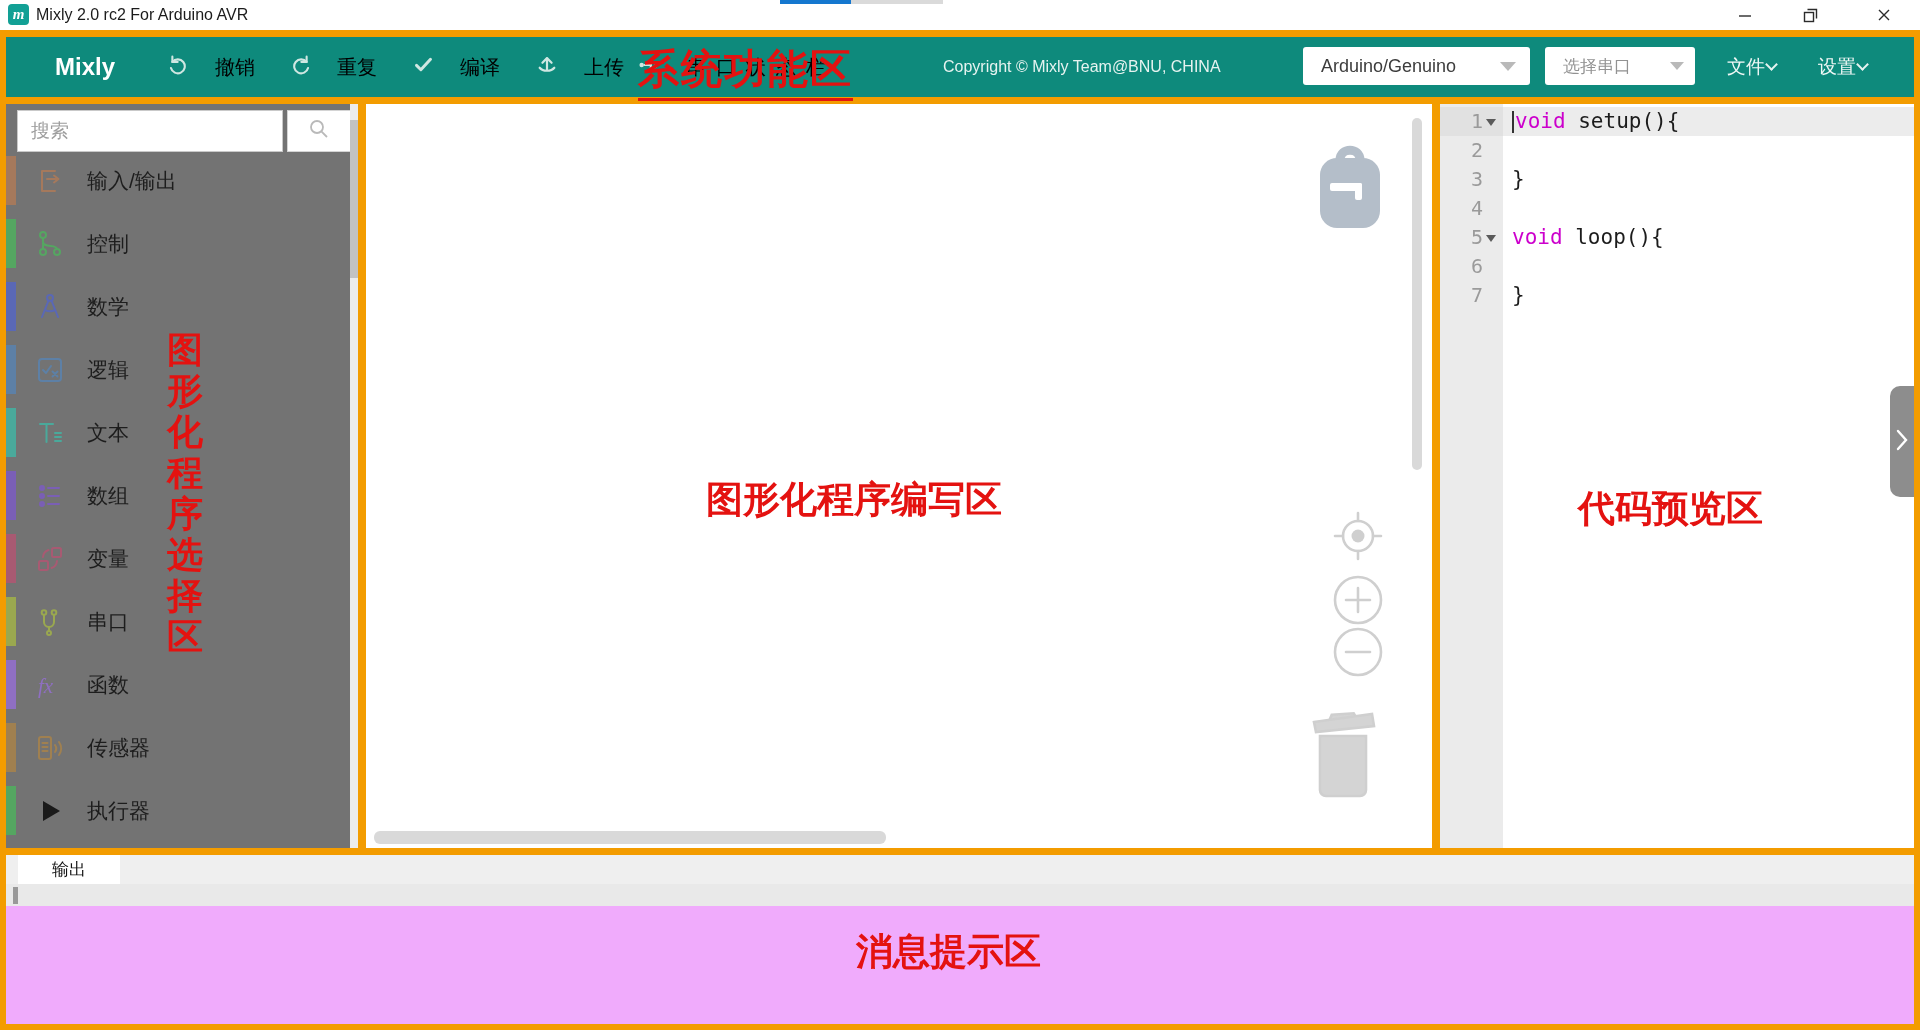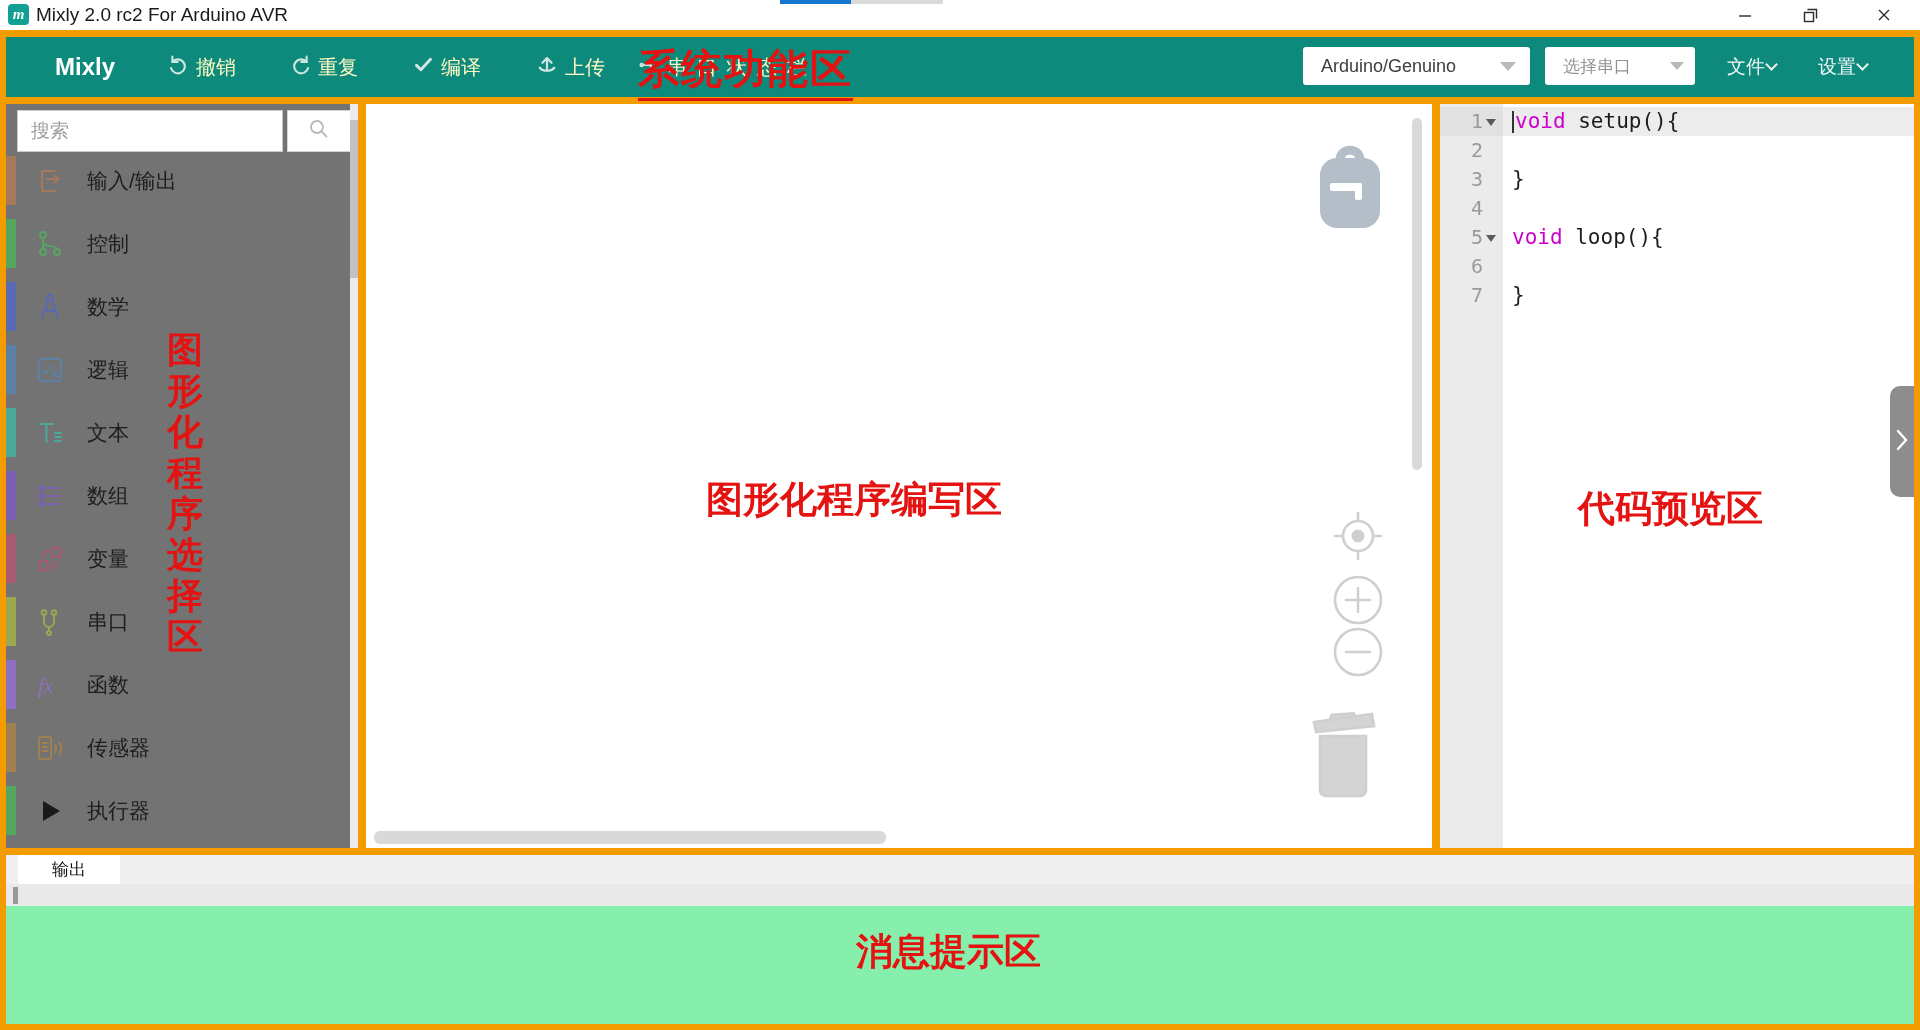--- a/index.html
+++ b/index.html
@@ -4,33 +4,33 @@
 <style>
 *{margin:0;padding:0;box-sizing:border-box}
 html,body{background:#777}
 .screen{position:relative;width:1920px;height:1030px;background:#fff;overflow:hidden;
   font-family:"Liberation Sans","DejaVu Sans",sans-serif}
 
 
 .titlebar{position:absolute;left:0;top:0;width:1920px;height:30px;background:#fff}
 .app-logo{position:absolute;left:8px;top:4px;width:21px;height:21px;border-radius:4px;
   background:#12a095;color:#fff;font:italic bold 15px/21px "Liberation Serif",serif;text-align:center}
-.app-title{position:absolute;left:36px;top:0;height:30px;line-height:30px;font-size:19px;color:#1b1b1b}
+.app-title{position:absolute;left:36px;top:0;height:30px;line-height:30px;font-size:16px;color:#1b1b1b}
 .strip-blue{position:absolute;left:780px;top:0;width:71px;height:4px;background:#1577cf}
 .strip-gray{position:absolute;left:851px;top:0;width:92px;height:4px;background:#dadada}
 .winbtn{position:absolute;top:2px;width:36px;height:26px;display:flex;align-items:center;justify-content:center}
 .winbtn svg{stroke:#2b2b2b;stroke-width:1.4;fill:none}
 
 
 .orange{position:absolute;background:#f39c00}
 
 
 .toolbar{position:absolute;left:6px;top:37px;width:1908px;height:60px;background:#0e8a7c;color:#e9f5f2}
 .brand{position:absolute;left:49px;top:0;height:60px;line-height:60px;font-size:24px;font-weight:bold;color:#fff}
-.tbtn{position:absolute;top:0;height:60px;display:flex;align-items:center;gap:7px;font-size:20px;color:#fef9c3;cursor:default}
+.tbtn{position:absolute;top:0;height:60px;display:flex;align-items:center;gap:26px;font-size:20px;color:#000000;cursor:default}
 .tbtn svg{stroke:#cfe7e2;fill:none;stroke-width:2.4;stroke-linecap:round;stroke-linejoin:round}
 .copyright{position:absolute;left:937px;top:0;height:60px;line-height:60px;font-size:16px;color:#e6f3f0}
 .select{position:absolute;top:10px;height:38px;background:#fff;border-radius:3px;display:flex;align-items:center}
 .select .val{padding-left:18px;font-size:18px;color:#3c3c3c}
 .select.gray .val{color:#929292;font-size:17px}
 .tri-down{width:0;height:0;border-left:8px solid transparent;border-right:8px solid transparent;border-top:9px solid #b9b9b9;margin-left:auto;margin-right:14px}
 .menu{position:absolute;top:0;height:60px;display:flex;align-items:center;gap:2px;font-size:19px;color:#f0f8f6}
 .chev{width:9px;height:9px;border-left:2px solid #e6f3f0;border-bottom:2px solid #e6f3f0;transform:rotate(-45deg);margin-top:-5px}
 
 
@@ -67,21 +67,21 @@
 .crow .ccode{flex:1;font:21px/29px "DejaVu Sans Mono",monospace;color:#1c1c1c;padding-left:9px;white-space:pre}
 .crow.active .gut{background:#e1e1e1}
 .crow.active .ccode{background:#ececec}
 .caret{display:inline-block;width:2px;height:22px;background:#333;vertical-align:middle;margin-right:1px}
 
 
 .handle{position:absolute;left:1890px;top:386px;width:24px;height:111px;background:#8d8d8d;
   border-radius:10px 0 0 10px;display:flex;align-items:center;justify-content:center}
 
 
-.bottom{position:absolute;left:6px;top:855px;width:1908px;height:169px;background:#86efac}
+.bottom{position:absolute;left:6px;top:855px;width:1908px;height:169px;background:#f0abfc}
 .tabbar{position:absolute;left:0;top:0;width:1908px;height:29px;background:#efefef}
 .tab{position:absolute;left:12px;top:0;width:102px;height:29px;background:#fff;
   font-size:17px;color:#111;text-align:center;line-height:29px}
 .constrip{position:absolute;left:0;top:29px;width:1908px;height:22px;background:#e9e9e9}
 .concaret{position:absolute;left:7px;top:32px;width:5px;height:17px;background:#999}
 
 
 .annot{position:absolute;color:#e41210;font-family:"Liberation Serif","DejaVu Serif",serif;font-weight:bold;z-index:50}
 .a-toolbar{left:638px;top:42px;font-size:41px;letter-spacing:2px;border-bottom:3px solid #e41210;padding-bottom:1px}
 .a-sidevert{left:162px;top:330px;width:46px;text-align:center;font-size:36px;line-height:41px}
@@ -159,20 +159,21 @@
     </div>
     <div class="tbtn" style="left:632px;letter-spacing:10px">
       <span><svg width="22" height="22" viewBox="0 0 24 24">
             <circle cx="4" cy="12" r="2.4" fill="#cfe7e2" stroke="none"></circle>
             <path d="M7 12 h7"></path>
             <path d="M14 8 v8 l5.5 -2.2 v-3.6 Z"></path>
           </svg></span>
       <span>串口状态栏</span>
     </div>
 
+    <div class="copyright">Copyright © Mixly Team@BNU, CHINA</div>
 
     <div class="select" style="left:1297px;width:227px">
       <span class="val">Arduino/Genuino</span>
       <span class="tri-down"></span>
     </div>
     <div class="select gray" style="left:1539px;width:150px">
       <span class="val">选择串口</span>
       <span class="tri-down" style="border-left-width:7px;border-right-width:7px;border-top-width:8px;margin-right:11px"></span>
     </div>
 

